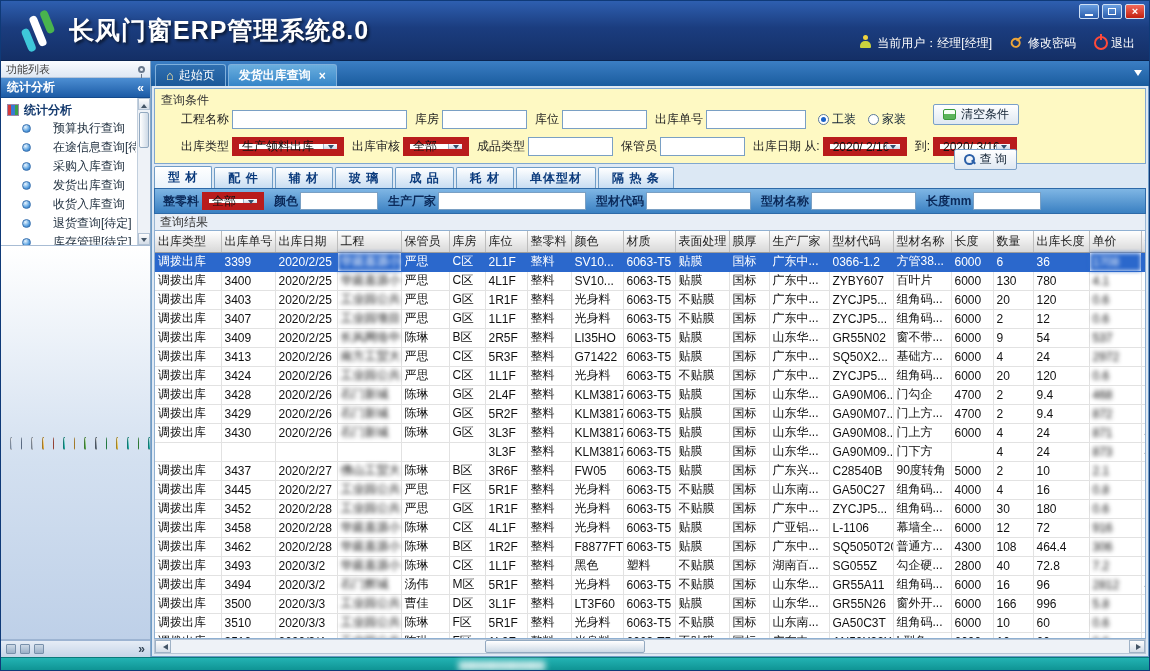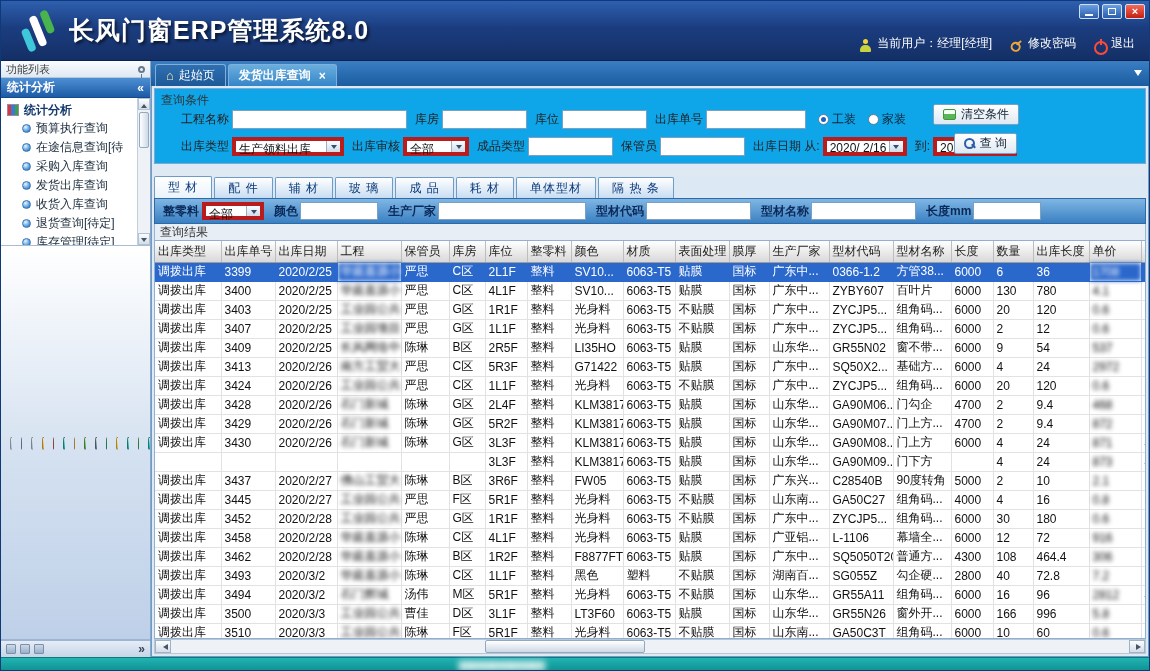--- a/index.html
+++ b/index.html
@@ -14,21 +14,21 @@
   .lg.s2{background:#ffffff;height:32px}
   .lg.s3{background:#49b44e;height:24px;margin-bottom:10px}
   .apptitle{position:absolute;left:68px;top:13px;font-size:25px;font-weight:bold;color:#fff;text-shadow:2px 2px 3px rgba(0,0,0,.6);letter-spacing:1px}
   .win-controls{position:absolute;top:3px;right:4px;display:flex;gap:3px}
   .wbtn{width:20px;height:15px;background:linear-gradient(#6a9fe0,#2a5cac);border:1px solid #cfe0f5;border-radius:2px;display:flex;align-items:center;justify-content:center;cursor:default}
   .wbtn.close{background:linear-gradient(#f36a5a,#c22010)}
   .g-min{width:8px;height:2px;background:#fff;margin-top:6px}
   .g-max{width:8px;height:7px;border:1px solid #fff}
   .g-x{color:#fff;font-weight:bold;font-size:11px;line-height:1}
   .tb-right{position:absolute;right:14px;top:34px;display:flex;gap:18px;align-items:center;color:#fff;font-size:12px}
-  .tb-item{display:flex;align-items:flex-end;gap:5px}
+  .tb-item{display:flex;align-items:flex-start;gap:5px}
   .user-icon{width:13px;height:13px;position:relative;display:inline-block}
   .user-icon::before{content:'';position:absolute;left:4px;top:0;width:5px;height:5px;border-radius:50%;background:#f0d33e}
   .user-icon::after{content:'';position:absolute;left:1px;top:6px;width:11px;height:7px;border-radius:5px 5px 1px 1px;background:#c9d23e}
   .key-icon{width:13px;height:13px;position:relative;display:inline-block;transform:rotate(-40deg)}
   .key-icon::before{content:'';position:absolute;left:0;top:2px;width:6px;height:6px;border:2px solid #eda63a;border-radius:50%}
   .key-icon::after{content:'';position:absolute;left:7px;top:5px;width:6px;height:2px;background:#eda63a;box-shadow:3px 2px 0 -1px #eda63a}
   .power-icon{width:12px;height:12px;position:relative;display:inline-block}
   .power-icon::before{content:'';position:absolute;left:0;top:1px;width:10px;height:10px;border:2px solid #ff4a3a;border-radius:50%}
   .power-icon::after{content:'';position:absolute;left:6px;top:-1px;width:2px;height:6px;background:#ff4a3a}
 
@@ -38,21 +38,21 @@
   
   .sidebar{width:150px;background:#e9f0f8;border-right:1px solid #8aa8c8;display:flex;flex-direction:column}
   .fl-header{height:17px;background:linear-gradient(#fafcff,#dfe8f3);border-bottom:1px solid #b6c6da;color:#444;font-size:11px;display:flex;justify-content:space-between;align-items:center;padding:0 5px}
   .pin-icon{width:7px;height:7px;border:2px solid #68788c;border-radius:50%;position:relative}
   .pin-icon::after{content:'';position:absolute;left:1px;top:6px;width:1px;height:4px;background:#68788c}
   .group-header{height:20px;background:linear-gradient(#4d8fd3,#1c5ba6);color:#fff;font-weight:bold;display:flex;justify-content:space-between;align-items:center;padding:0 6px;border-bottom:1px solid #134a8c}
   .treewrap{height:148px;background:#fff;border-bottom:1px solid #a8bcd4;position:relative;overflow:hidden}
   .tree{padding:3px 14px 0 6px}
   .tree-root{display:flex;gap:5px;align-items:center;height:18px;color:#143a6e;font-weight:bold}
   .chart-ico{width:12px;height:12px;border:1px solid #98a;background:linear-gradient(90deg,#d43a3a 0 33%,#3a7ad4 33% 66%,#3aa04a 66% 100%)}
-  .tree-item{display:flex;gap:5px;align-items:center;height:19px;padding-left:15px;color:#1a2a3a;white-space:nowrap;overflow:hidden}
+  .tree-item{display:flex;gap:22px;align-items:center;height:19px;padding-left:15px;color:#1a2a3a;white-space:nowrap;overflow:hidden}
   .tree-dot{flex:0 0 9px;width:9px;height:9px;border-radius:50%;background:radial-gradient(circle at 35% 30%,#eaf6ff,#58a0e0 60%,#2060a8);border:1px solid #3a72b0}
   .tree-scroll{position:absolute;right:0;top:0;bottom:0;width:13px;background:#eef2f7;border-left:1px solid #c2cfdd}
   .ts-up,.ts-down{position:absolute;left:0;right:0;height:12px;background:linear-gradient(#fdfdfd,#d4dde8);border:1px solid #b2c2d4}
   .ts-up{top:0}.ts-down{bottom:0}
   .ts-up::after,.ts-down::after{content:'';display:block;margin:3px auto 0;width:0;border:3px solid transparent}
   .ts-up::after{border-bottom:4px solid #456;margin-top:2px}
   .ts-down::after{border-top:4px solid #456;margin-top:4px}
   .ts-thumb{position:absolute;left:1px;right:1px;top:14px;height:36px;background:linear-gradient(90deg,#ffffff,#cdd9e6);border:1px solid #93a9c0;border-radius:2px}
   .accordion{flex:1;display:flex;flex-direction:row}
   .acc-item{flex:1;min-height:0;display:flex;align-items:center;gap:7px;padding-left:9px;background:linear-gradient(#ffffff,#d3e0f0 55%,#bed0e8);border-bottom:1px solid #9db4d2;border-top:1px solid #fff;color:#0d3576;font-weight:bold;font-size:13px;cursor:default;white-space:nowrap;overflow:hidden}
@@ -66,50 +66,50 @@
   .tabstrip{height:25px;background:linear-gradient(#3b7ec4,#1a5c9e);display:flex;align-items:flex-end;padding:0 4px;position:relative}
   .tabs-holder{display:flex;align-items:flex-end;gap:2px}
   .tab{height:22px;display:flex;align-items:center;gap:5px;padding:0 10px;border:1px solid #7fb0dc;border-bottom:none;border-radius:3px 3px 0 0;background:linear-gradient(#2f6fb0,#1c5999);color:#fff;white-space:nowrap;cursor:default}
   .tab.active{background:linear-gradient(#6aaede,#3585c8);font-weight:bold}
   .tab-ico{color:#ffe9a0;font-size:13px;line-height:1}
   .close-g{font-size:12px;margin-left:3px;line-height:1}
   .strip-arrow{position:absolute;right:7px;top:9px;width:0;height:0;border:4px solid transparent;border-top:6px solid #fff}
   .workarea{flex:1;display:flex;flex-direction:column;padding:2px;border:1px solid #6f9cc6;border-top:none;min-height:0}
 
   
-  .querybox{height:76px;border:1px solid #7fa7cf;background:#0ea5e9;position:relative;margin-bottom:12px;flex:0 0 76px}
+  .querybox{height:76px;border:1px solid #7fa7cf;background:#fef9c3;position:relative;margin-bottom:2px;flex:0 0 76px}
   .qb-title{position:absolute;top:3px;left:6px;color:#333}
   .qrow{position:absolute;left:0;right:0;display:flex;align-items:center;padding-left:26px}
   .qrow.r1{top:21px}
   .qrow.r2{top:48px}
   .qlabel{margin-left:8px;color:#222;white-space:nowrap}
   .qrow .qlabel:first-child{margin-left:0}
   .qinput,.finput{height:19px;border:1px solid #7aa0c4;background:#fff;padding:0 3px;font-size:12px;font-family:inherit;margin-left:3px}
   .finput{height:18px;margin-left:2px}
   .w62{width:62px}.w66{width:66px}.w68{width:68px}.w78{width:78px}.w84{width:84px}.w85{width:85px}
   .w100{width:100px}.w105{width:105px}.w112{width:112px}.w148{width:148px}.w175{width:175px}
-  .combo{height:19px;background:#fff;border:4px solid #b91c1c;display:flex;align-items:flex-start;position:relative;padding-right:2px;margin-left:3px}
+  .combo{height:19px;background:#fff;border:7px solid #b91c1c;display:flex;align-items:center;position:relative;padding-right:2px;margin-left:3px}
   .combo-val{padding:0 3px;overflow:hidden;white-space:nowrap}
   .combo-btn{position:absolute;right:0;top:0;bottom:0;width:14px;background:linear-gradient(#fcfdff,#cfdbe9);border-left:1px solid #9ab0c6;display:flex;align-items:center;justify-content:center}
   .combo-btn::after{content:'';width:0;height:0;border:3px solid transparent;border-top:4px solid #33506e;margin-top:4px}
   .radio-group{display:flex;align-items:center}
   .radio-wrap{display:flex;align-items:center;gap:3px;margin-left:12px;color:#123}
   .radio{width:11px;height:11px;border:1px solid #5a7a9a;border-radius:50%;background:#fff;display:inline-block;position:relative}
   .radio.checked::after{content:'';position:absolute;left:2px;top:2px;width:5px;height:5px;border-radius:50%;background:#1a62c8}
   .btn-clear,.btn-search{position:absolute;height:21px;display:flex;align-items:center;gap:5px;padding:0 9px;border:1px solid #7aa0c8;background:linear-gradient(#ffffff,#dfe8f2);border-radius:2px;color:#123;font-size:12px;font-family:inherit;cursor:default}
   .btn-clear{top:15px;right:126px}
-  .btn-search{top:44px;right:128px}
+  .btn-search{top:60px;right:128px}
   .clear-ico{width:13px;height:11px;border:1px solid #3a9a3a;border-radius:2px;background:linear-gradient(#f4fff4 40%,#5ab45a 40%)}
   .mag-ico{width:11px;height:11px;position:relative;display:inline-block}
   .mag-ico::before{content:'';position:absolute;left:0;top:0;width:7px;height:7px;border:2px solid #2a5fa8;border-radius:50%}
   .mag-ico::after{content:'';position:absolute;left:7px;top:7px;width:5px;height:2px;background:#2a5fa8;transform:rotate(45deg)}
 
   
   .mat-tabs{height:22px;display:flex;align-items:flex-end;background:#dce8f4;flex:0 0 22px}
-  .mtab{height:21px;display:flex;align-items:center;padding:0 13px;background:linear-gradient(#ffffff,#c8ddf2);border:1px solid #6f9cc6;border-bottom:none;border-radius:2px 2px 0 0;color:#0a3a7c;font-weight:normal;margin-right:2px;letter-spacing:1px;cursor:default;white-space:nowrap}
+  .mtab{height:21px;display:flex;align-items:center;padding:0 13px;background:linear-gradient(#ffffff,#c8ddf2);border:1px solid #6f9cc6;border-bottom:none;border-radius:2px 2px 0 0;color:#0a3a7c;font-weight:bold;margin-right:2px;letter-spacing:1px;cursor:default;white-space:nowrap}
   .mtab.active{background:linear-gradient(#ffffff,#eaf3fb);height:22px}
   .filterbar{height:26px;flex:0 0 26px;background:linear-gradient(#7fb6e4,#3a80c2);border:1px solid #2e6aa8;display:flex;align-items:center;padding:0 8px}
   .flabel{color:#0b2a5a;font-weight:bold;margin-left:10px;white-space:nowrap}
   .filterbar .flabel:first-child{margin-left:0}
   .filterbar .combo{height:18px}
 
   
   .result-label{height:16px;flex:0 0 16px;background:#e8eef6;color:#333;padding-left:5px;line-height:16px;border-left:1px solid #98b6d4;border-right:1px solid #98b6d4}
   .grid{flex:1;overflow:hidden;background:#fff;border:1px solid #8fb0d2;min-height:0}
   table{border-collapse:collapse;table-layout:fixed;width:1026px}

